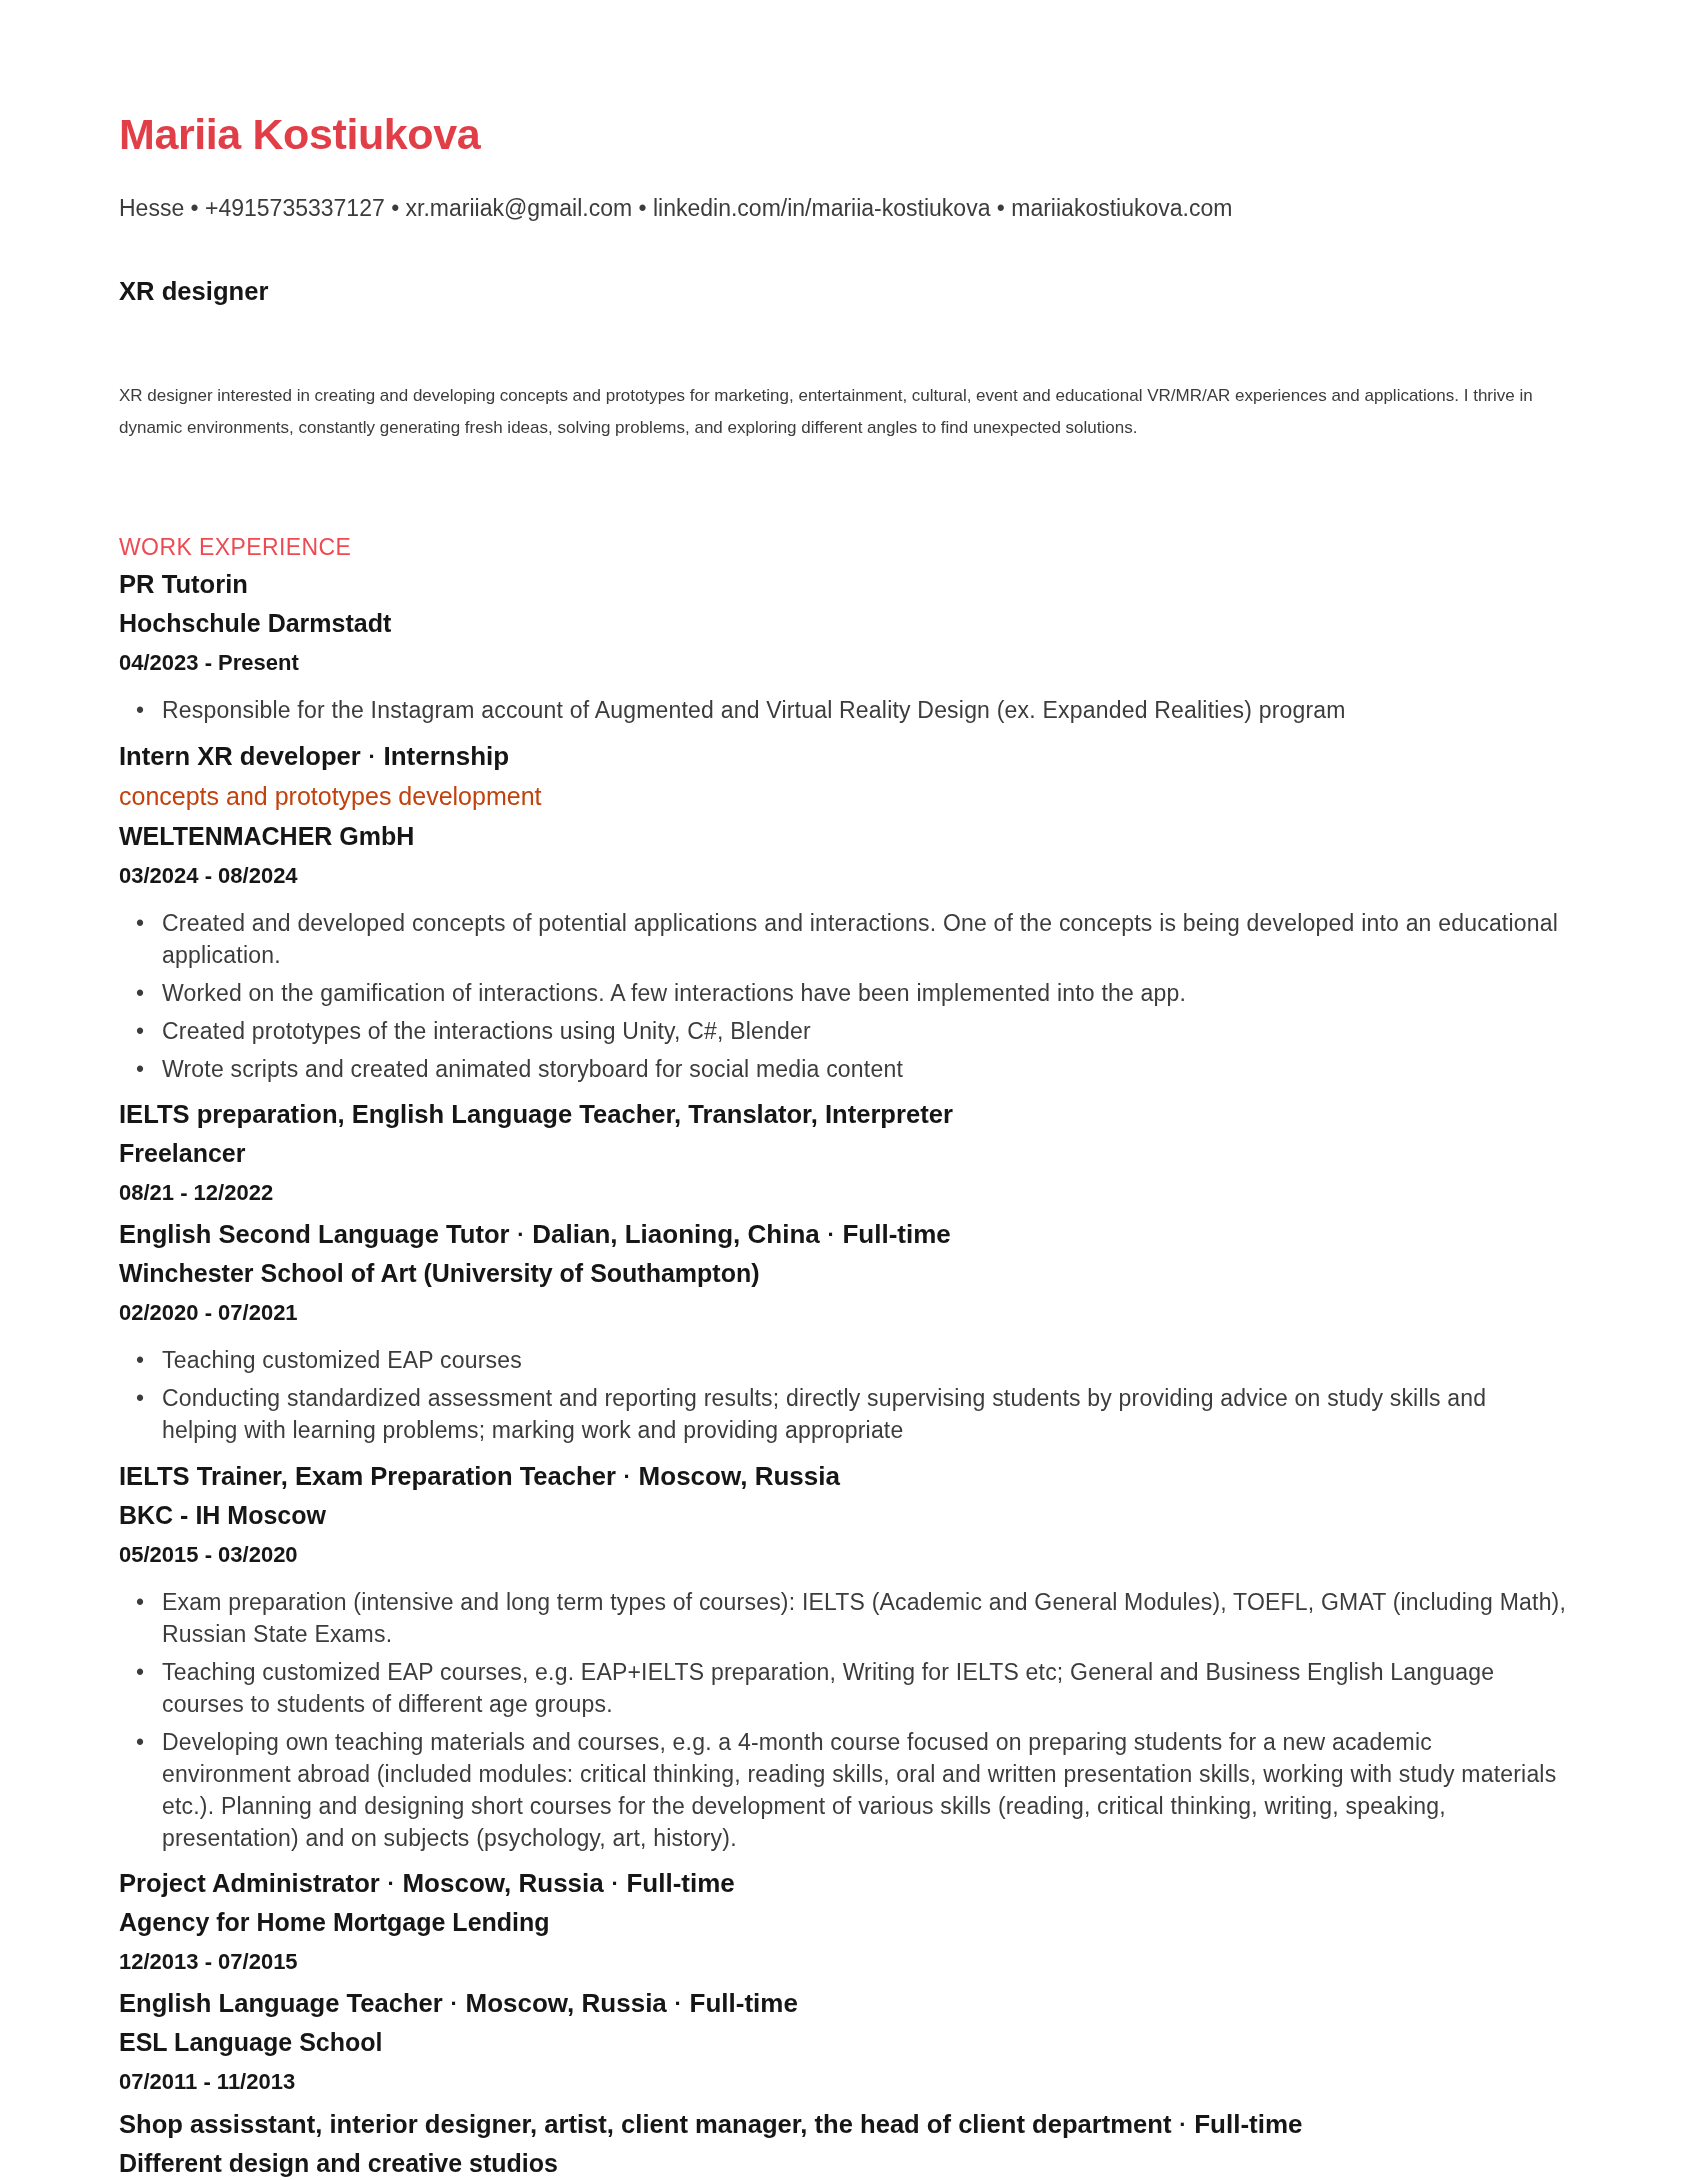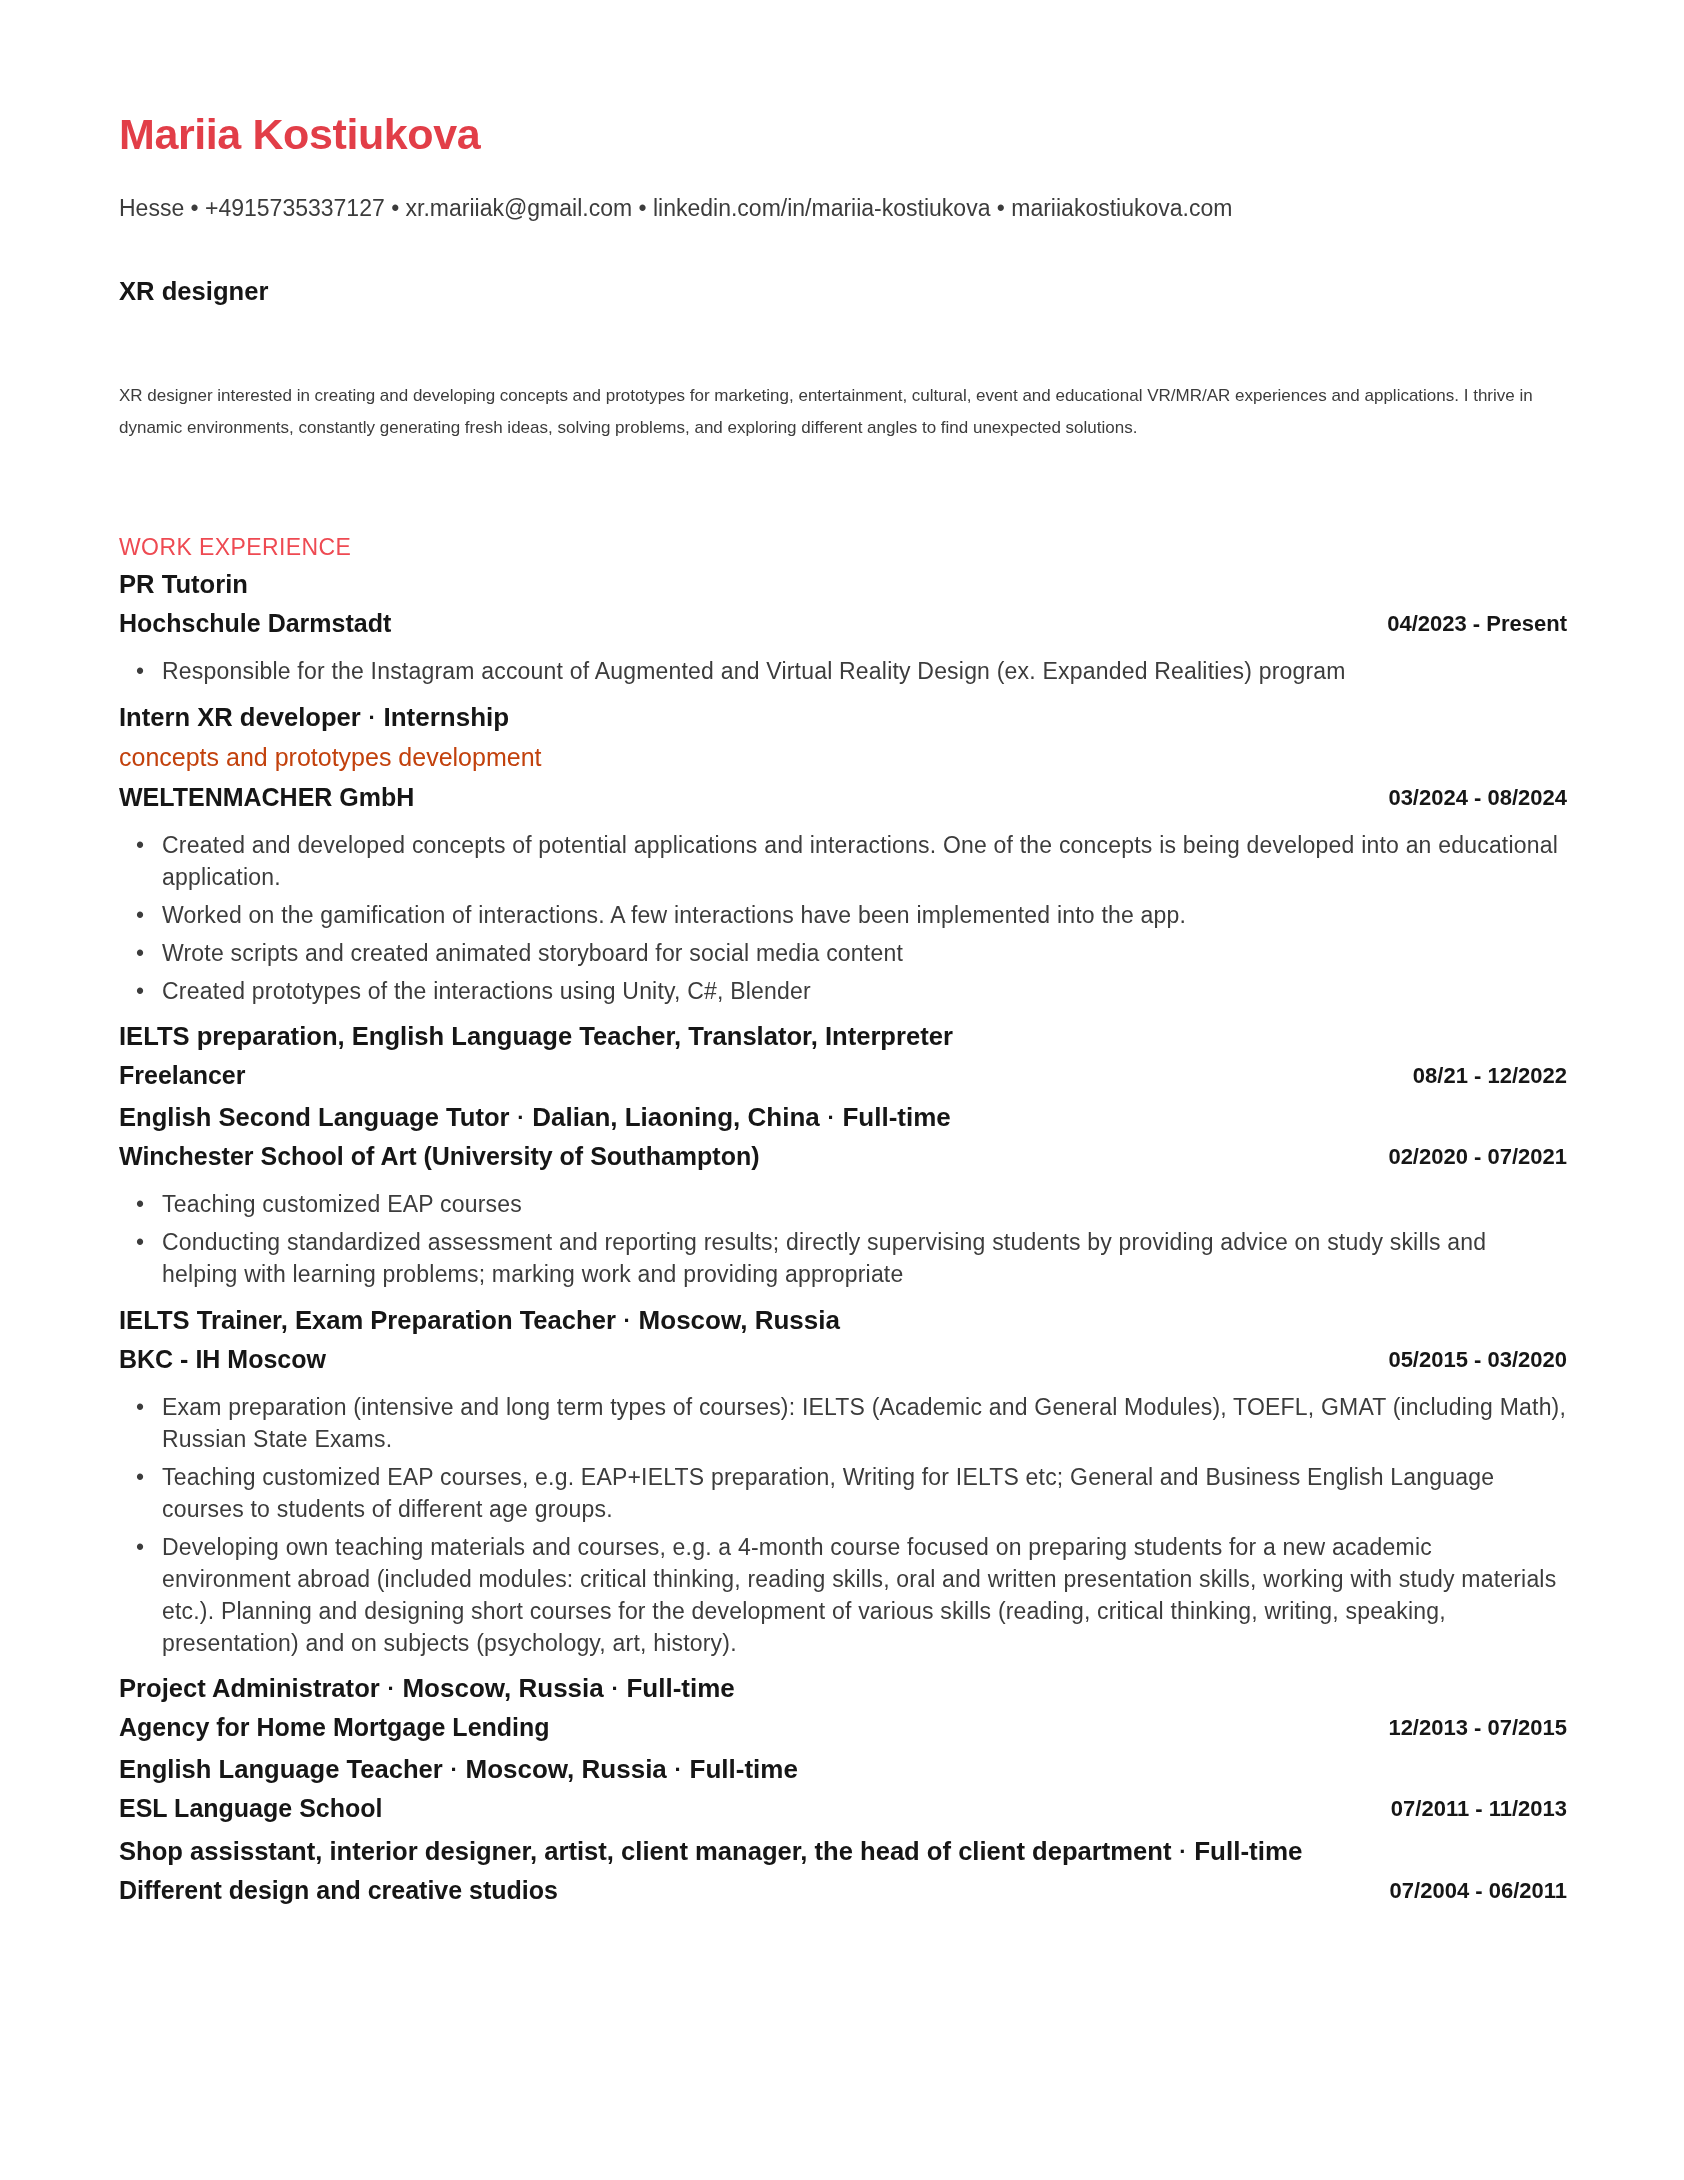--- a/index.html
+++ b/index.html
@@ -68,20 +68,21 @@
     font-size: 25px;
     line-height: 41px;
     color: #c2410c;
     font-weight: normal;
   }
   .company-row {
     display: flex;
     justify-content: space-between;
     align-items: flex-start;
     line-height: 39px;
+    flex-direction: column;
   }
   .company {
     font-size: 25px;
     font-weight: bold;
     color: #161616;
     padding-right: 25.6px;
   }
   .dates {
     font-size: 22px;
     font-weight: bold;
@@ -139,22 +140,22 @@
       <span>Intern XR developer</span><span class="dot">·</span><span class="meta">Internship</span>
     </h3>
     <p class="entry-note">concepts and prototypes development</p>
     <div class="company-row">
       <span class="company">WELTENMACHER GmbH</span>
       <span class="dates">03/2024 - 08/2024</span>
     </div>
     <ul class="bullets">
       <li>Created and developed concepts of potential applications and interactions. One of the concepts is being developed into an educational application.</li>
       <li>Worked on the gamification of interactions. A few interactions have been implemented into the app.</li>
+      <li>Created prototypes of the interactions using Unity, C#, Blender</li>
       <li>Wrote scripts and created animated storyboard for social media content</li>
-      <li>Created prototypes of the interactions using Unity, C#, Blender</li>
     </ul>
   </article>
 
   <article class="entry">
     <h3 class="entry-title">
       <span>IELTS preparation, English Language Teacher, Translator, Interpreter</span>
     </h3>
     <div class="company-row">
       <span class="company">Freelancer</span>
       <span class="dates">08/21 - 12/2022</span>

